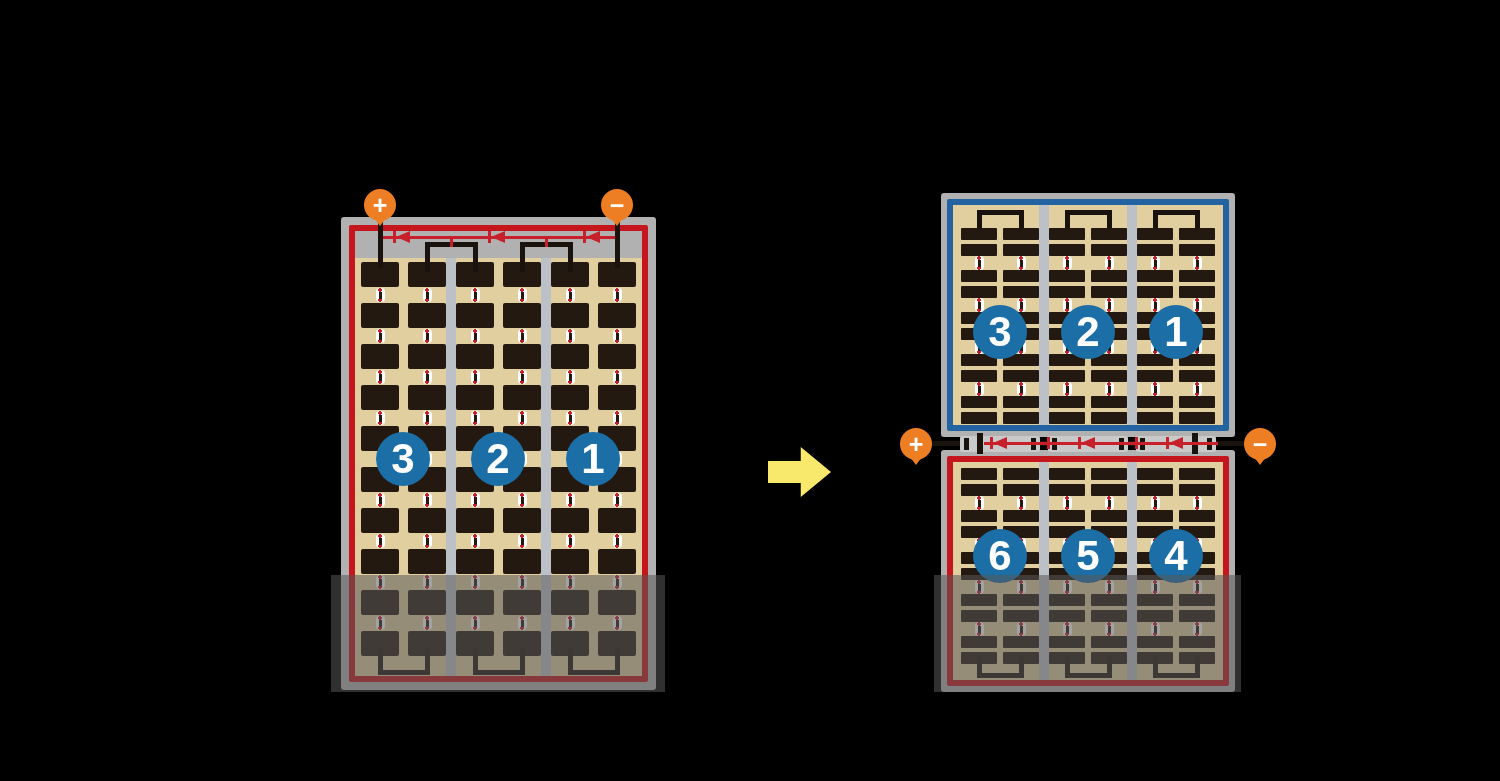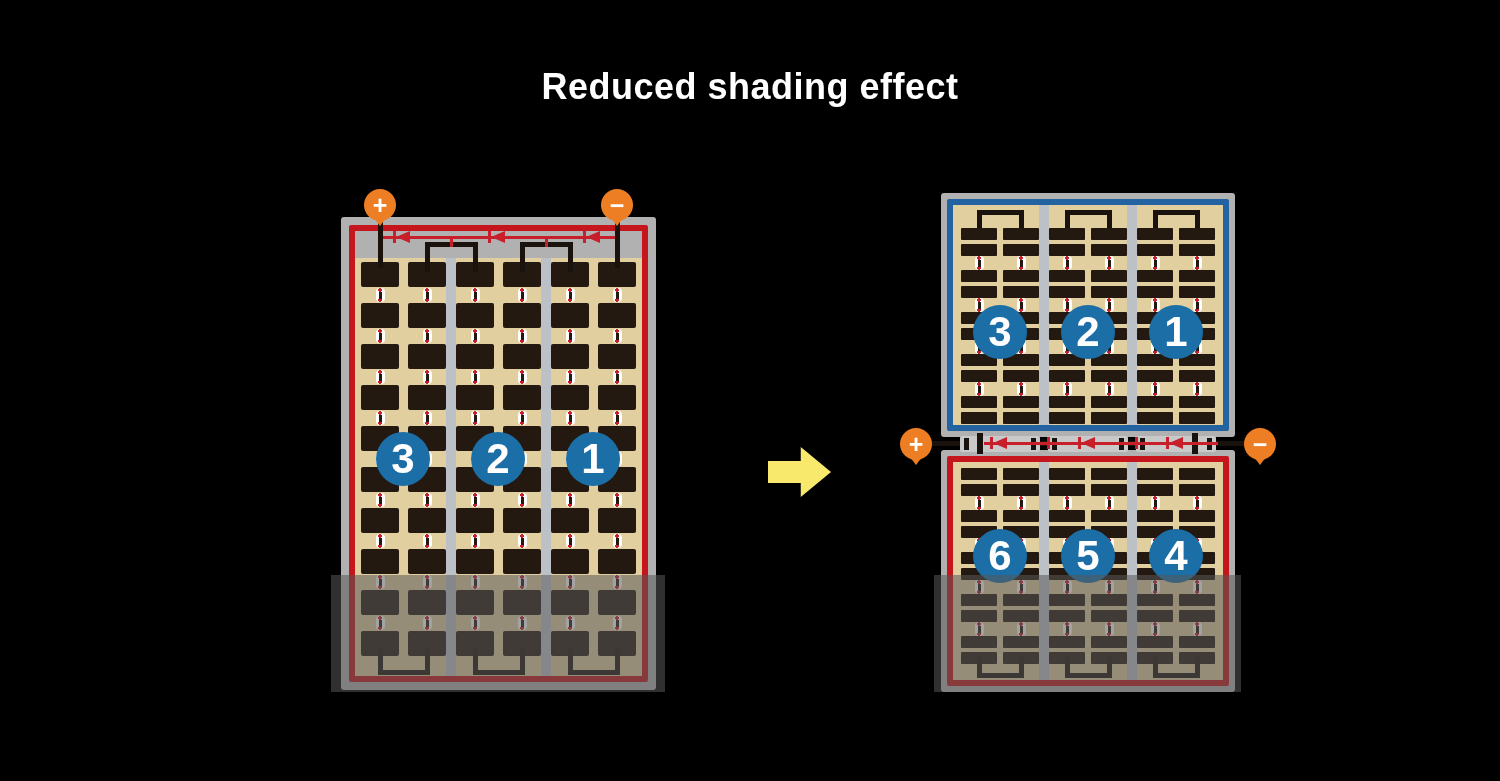--- a/index.html
+++ b/index.html
@@ -44,21 +44,20 @@
     position:absolute; left:768px; top:447px; width:63px; height:50px;
     clip-path: polygon(0 28%, 52% 28%, 52% 0, 100% 50%, 52% 100%, 52% 72%, 0 72%);
   }
   .shade { position:absolute; z-index:50; }
 </style>
 </head>
 <body>
 
 <div class="stage">
 
-  <h1 class="title">Reduced shading effect</h1>
 
   <div class="layer" id="left-panel">
       <div style="position: absolute; left: 341px; top: 217px; width: 315px; height: 473px; background: rgb(177, 177, 177); border-radius: 3px;"></div>
       <div style="position: absolute; left: 355px; top: 258px; width: 287px; height: 418px; background: rgb(226, 207, 159);"></div>
       <div style="position: absolute; left: 446px; top: 258px; width: 10px; height: 418px; background: rgb(188, 192, 199);"></div>
       <div style="position: absolute; left: 541px; top: 258px; width: 10px; height: 418px; background: rgb(188, 192, 199);"></div>
       <div style="position: absolute; left: 361px; top: 262px; width: 38px; height: 25px; background: rgb(36, 25, 17); border-radius: 2px;"></div>
       <div style="position: absolute; left: 361px; top: 303px; width: 38px; height: 25px; background: rgb(36, 25, 17); border-radius: 2px;"></div>
       <div style="position: absolute; left: 361px; top: 344px; width: 38px; height: 25px; background: rgb(36, 25, 17); border-radius: 2px;"></div>
       <div style="position: absolute; left: 361px; top: 385px; width: 38px; height: 25px; background: rgb(36, 25, 17); border-radius: 2px;"></div>

